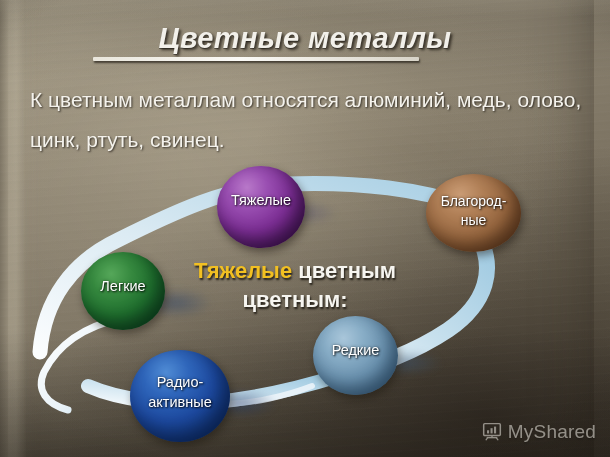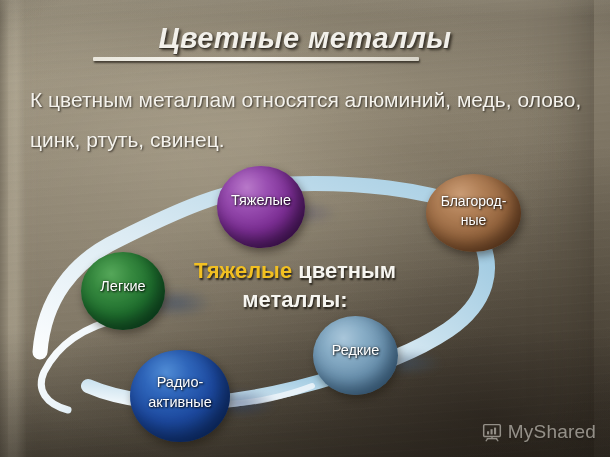--- a/index.html
+++ b/index.html
@@ -171,21 +171,21 @@
   #s-rare{ left:372px; top:350px; width:70px; height:26px;
     background:radial-gradient(ellipse at 50% 50%, rgba(58,84,112,0.50), rgba(58,84,112,0) 72%); }
   #s-radio{ left:205px; top:388px; width:72px; height:30px;
     background:radial-gradient(ellipse at 50% 50%, rgba(34,58,104,0.50), rgba(34,58,104,0) 72%); }
   #s-heavy{ left:277px; top:200px; width:60px; height:26px;
     background:radial-gradient(ellipse at 50% 50%, rgba(70,70,110,0.35), rgba(70,70,110,0) 72%); }
 
   
   .watermark{
     position:absolute; right:14px; bottom:14px;
-    display:flex; align-items:center; gap:5px;
+    display:flex; gap:5px;
     opacity:.55;
     z-index:12;
   }
   .watermark .wm-text{
     font-size:19px; color:#e9e6de; letter-spacing:.2px;
     text-shadow:0 1px 2px rgba(0,0,0,0.55);
   }
   .wm-icon{ width:22px; height:21px; display:block; }
 </style>
 </head>
@@ -247,21 +247,21 @@
     <path d="M 222 404 C 252 404, 286 396, 312 386" fill="none" stroke="#eef6fa" stroke-width="6" stroke-linecap="round" opacity=".85"></path>
   </svg>
 
   <div class="shadow" id="s-heavy"></div>
   <div class="shadow" id="s-light"></div>
   <div class="shadow" id="s-rare"></div>
   <div class="shadow" id="s-radio"></div>
 
   <div class="center-caption">
     <span class="hl">Тяжелые</span><span> цветным</span><br>
-    <span>металлы:</span>
+    <span>цветным:</span>
   </div>
 
   <div class="node" id="n-heavy">
     <div class="ball"></div>
     <div class="lbl">Тяжелые</div>
   </div>
 
   <div class="node" id="n-noble">
     <div class="ball"></div>
     <div class="lbl">

